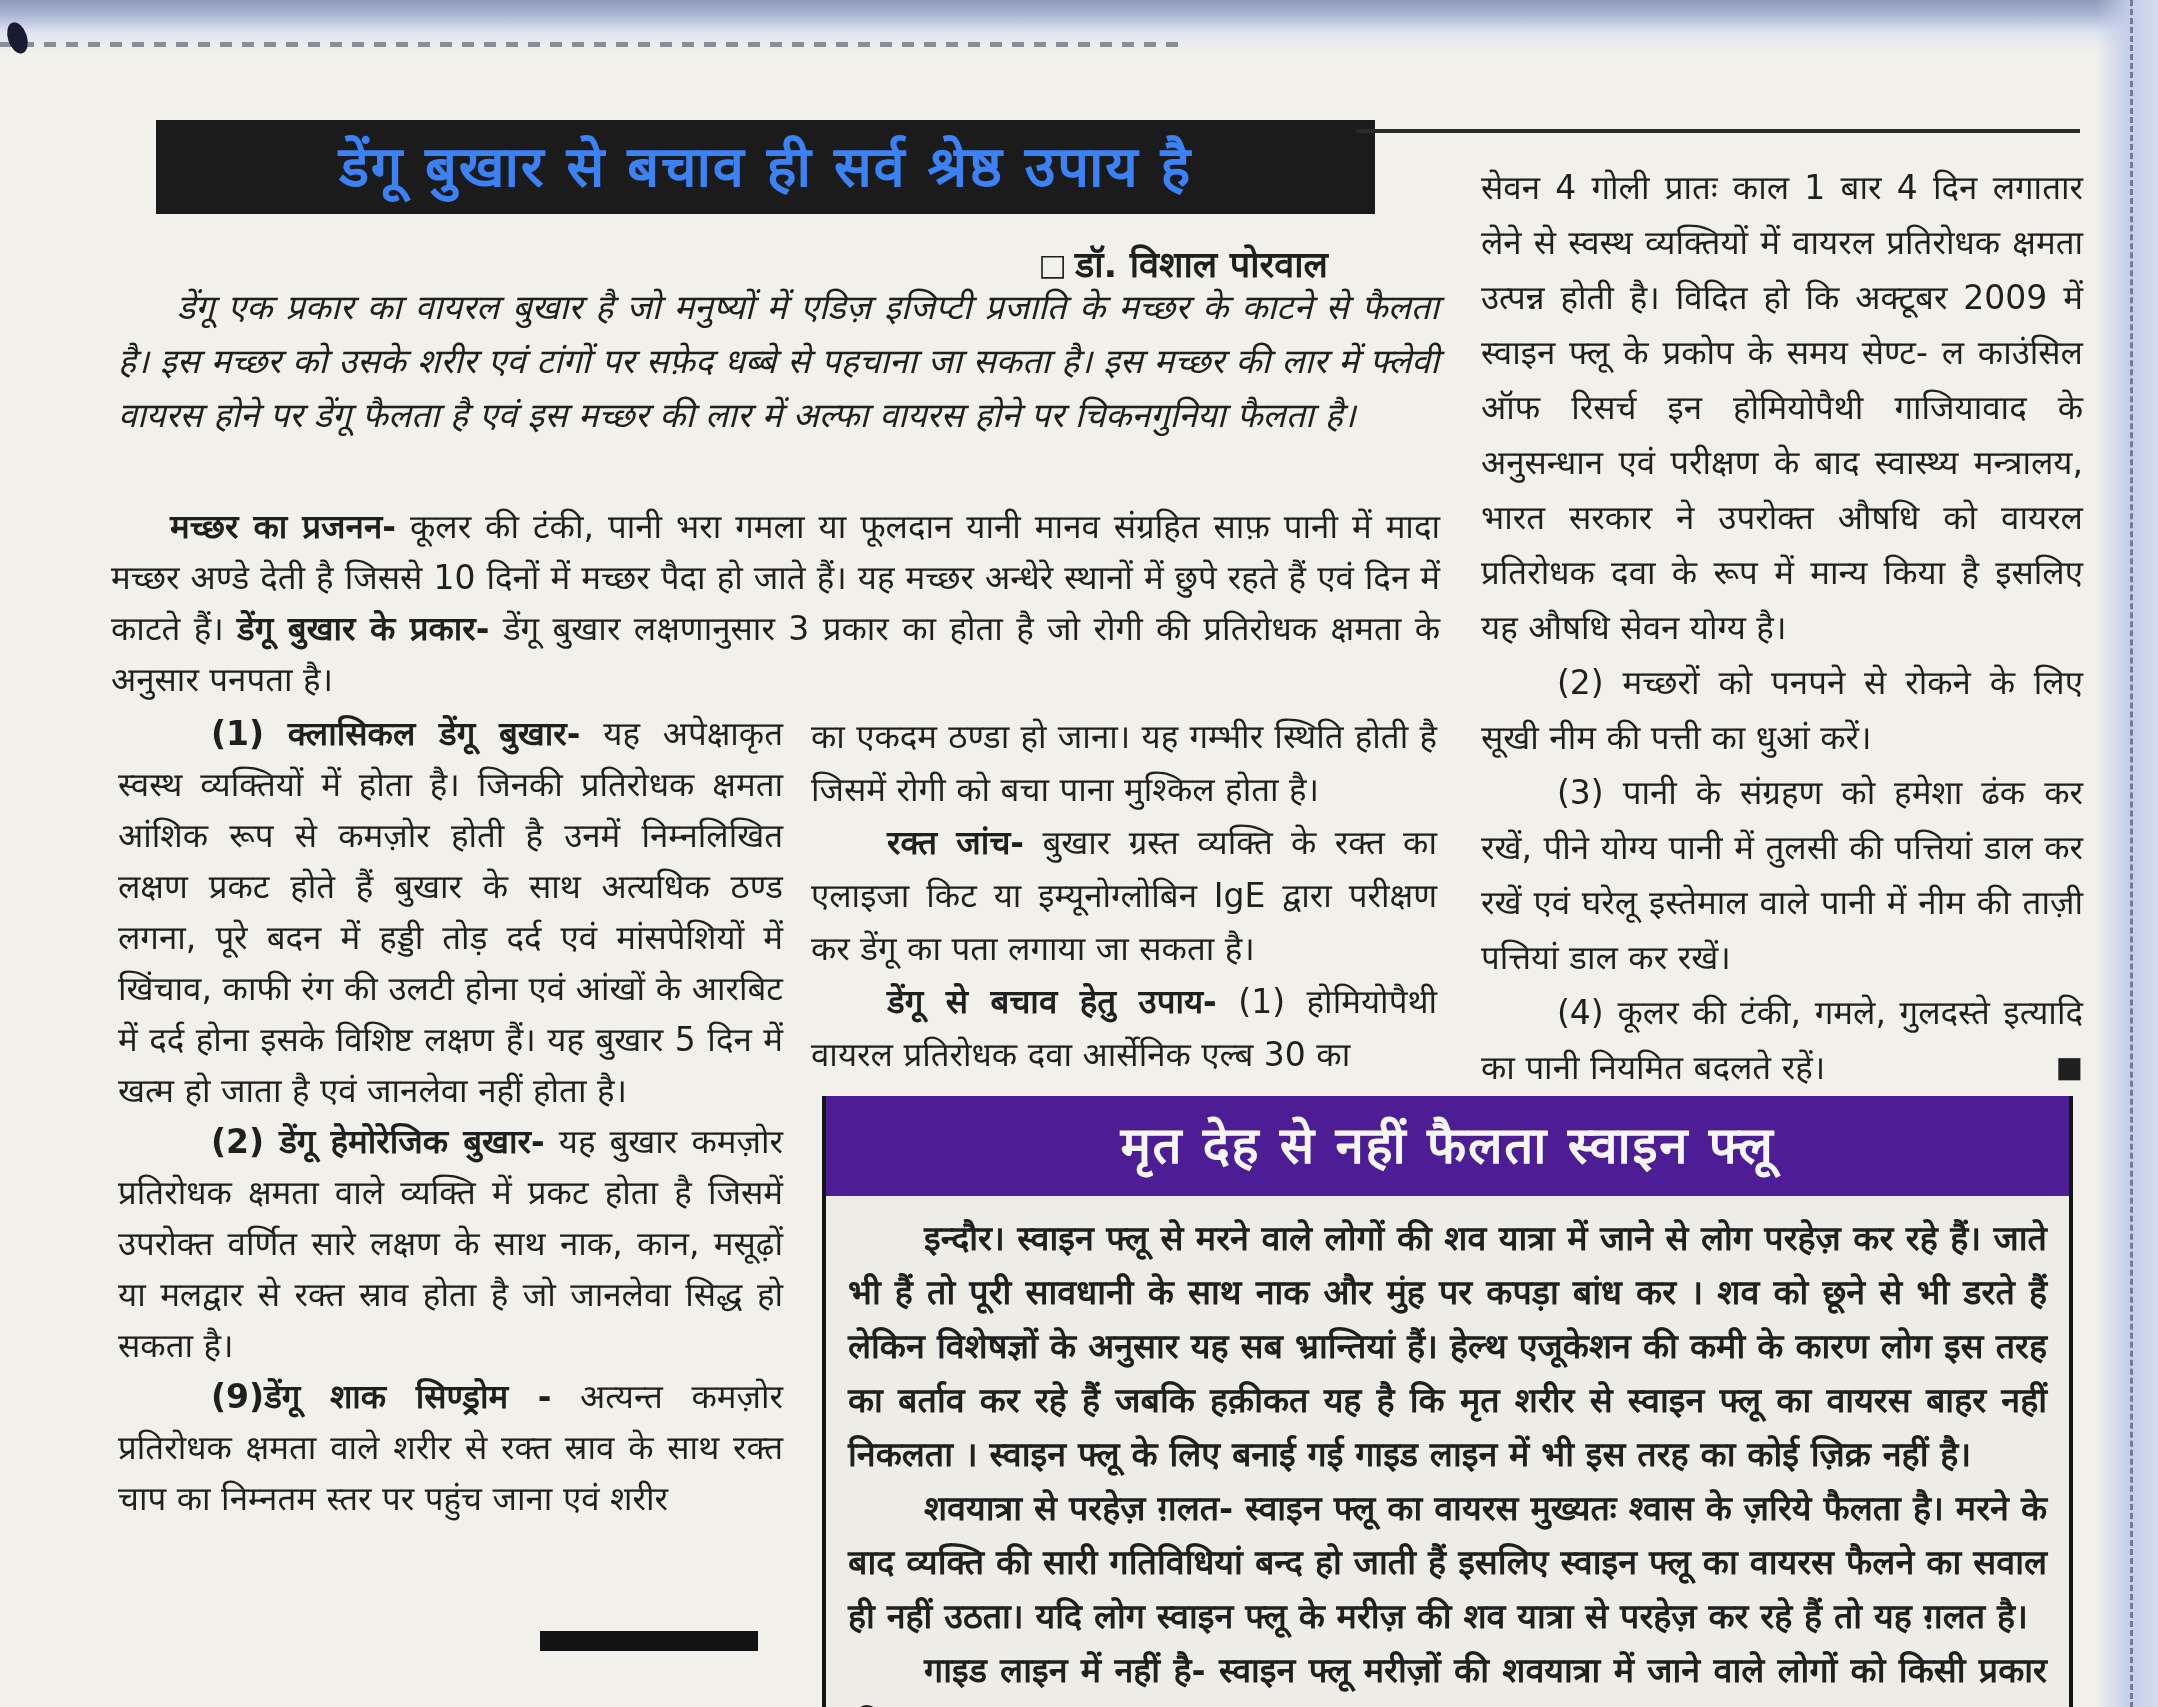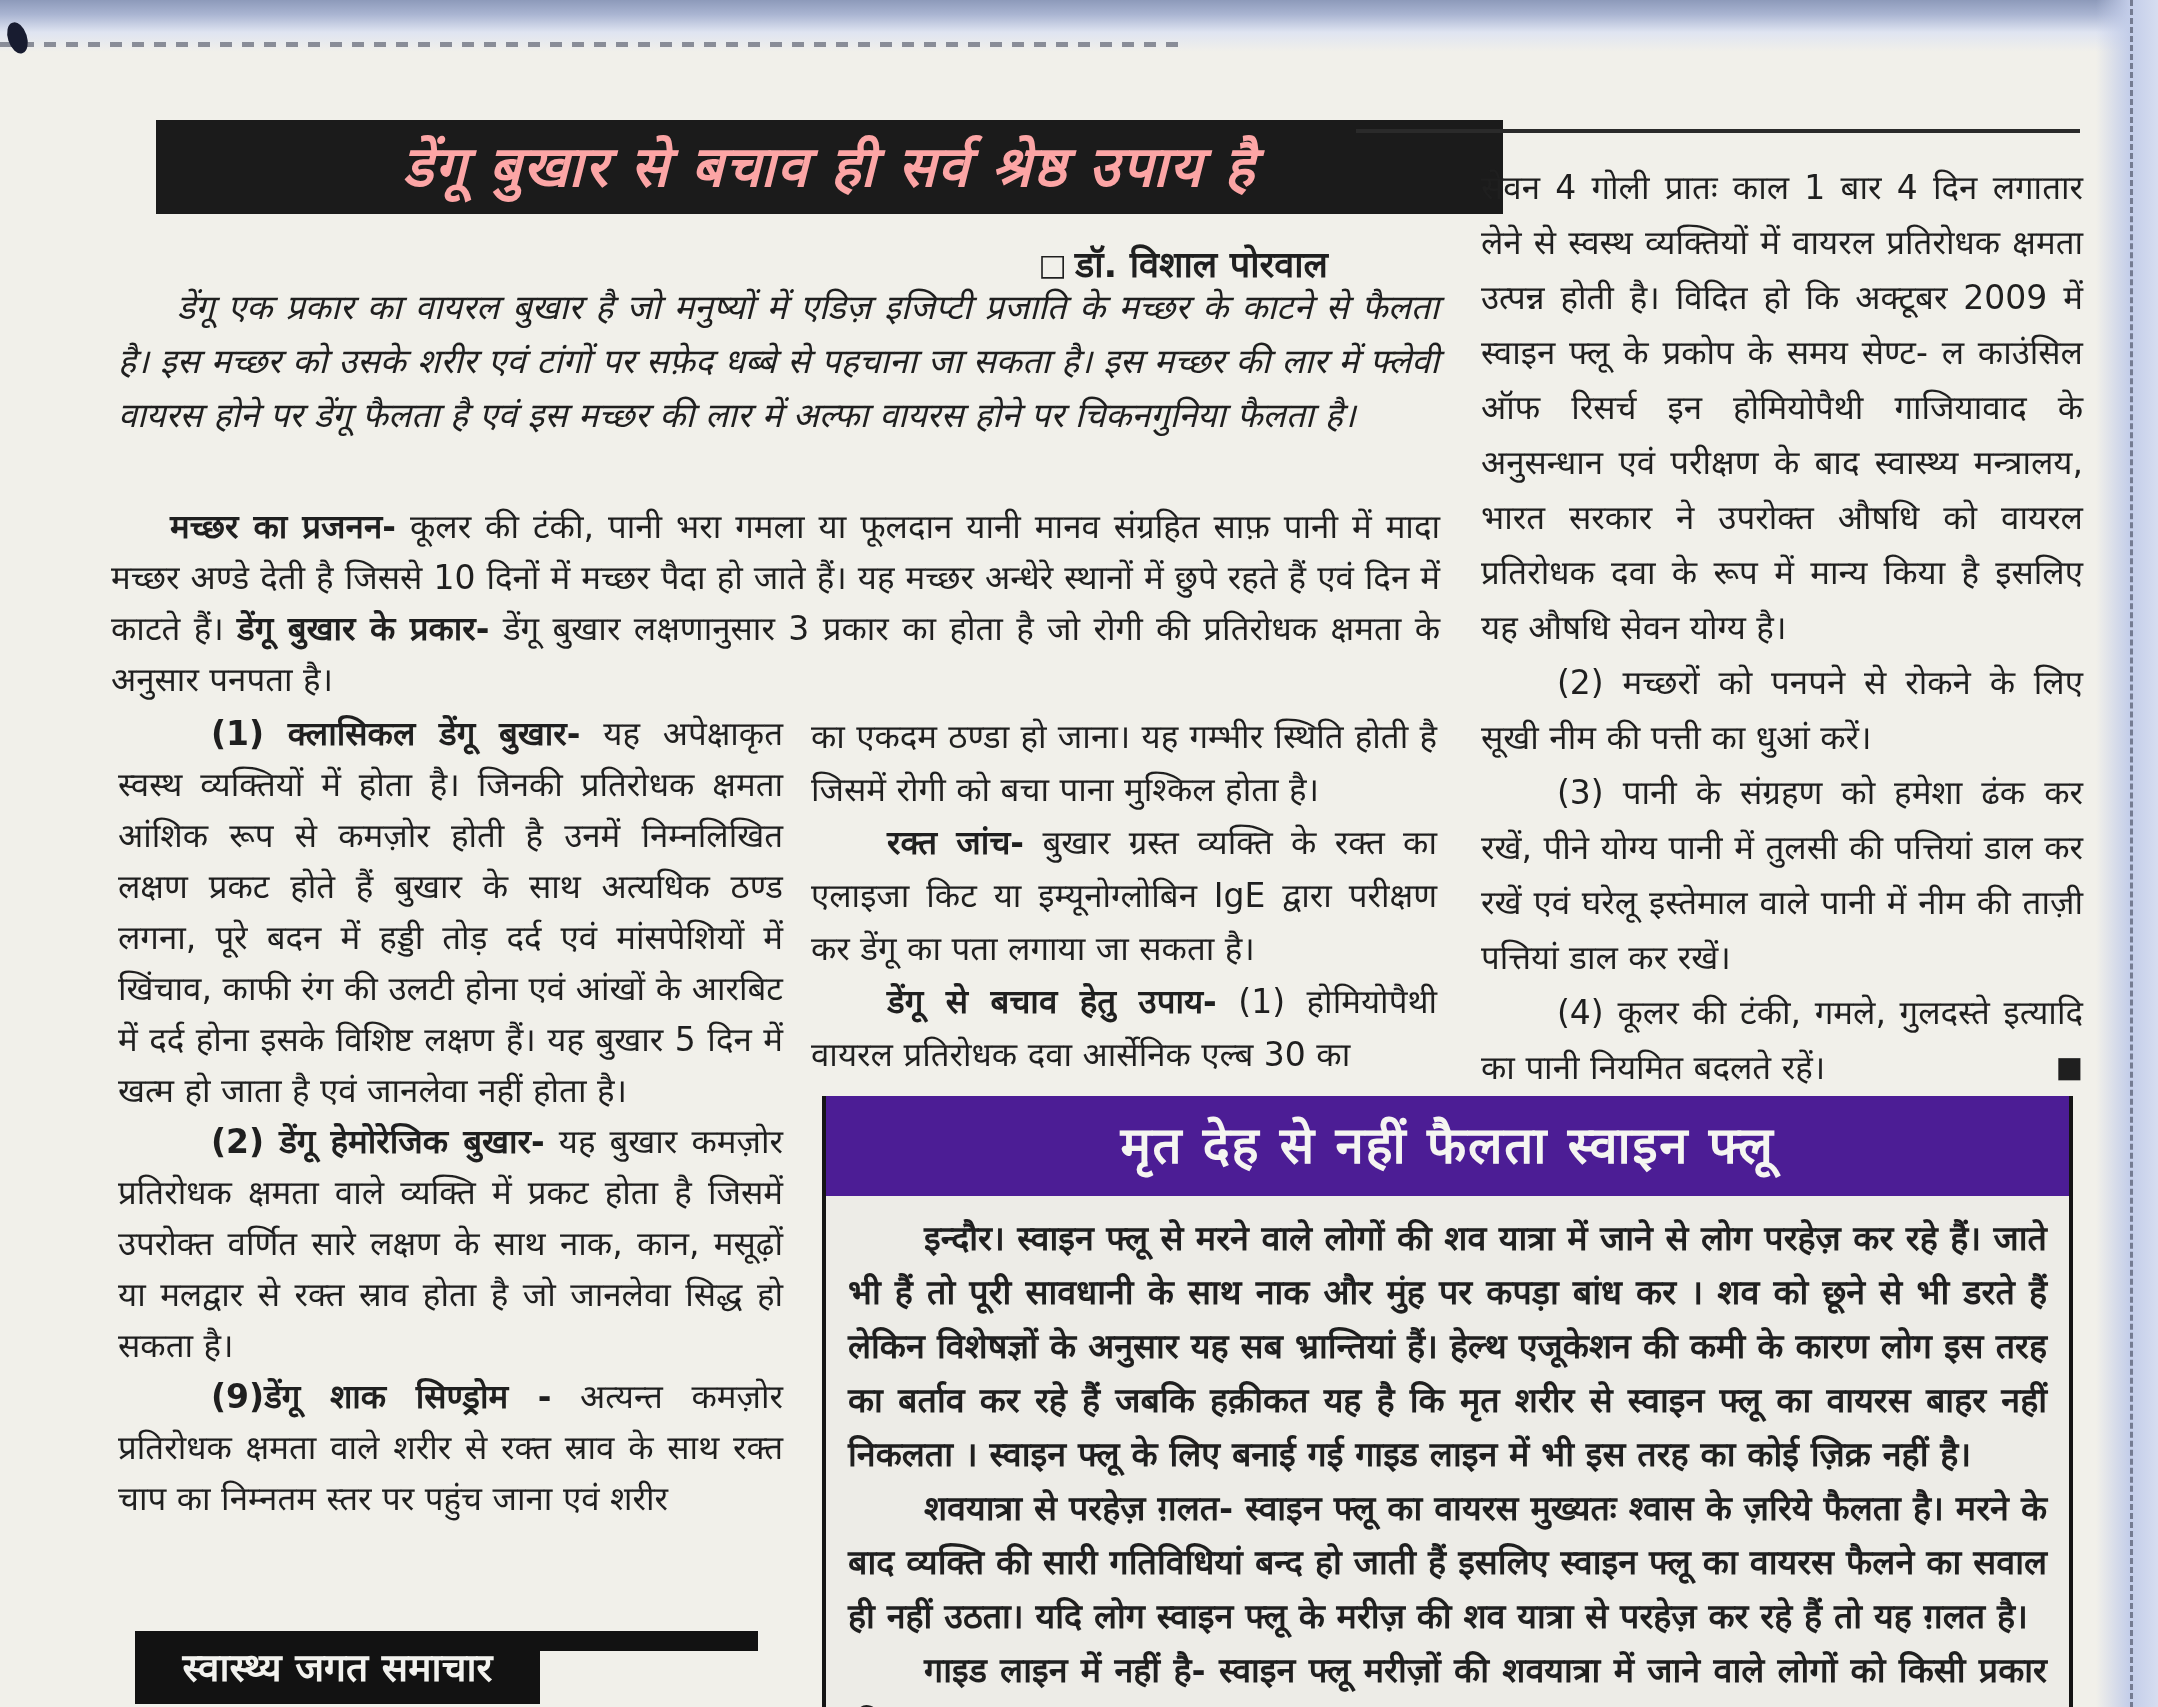--- a/index.html
+++ b/index.html
@@ -16,23 +16,23 @@
     background:repeating-linear-gradient(to right,#3a3f52 0 11.8px,rgba(0,0,0,0) 11.8px 22px);opacity:.55;}
   .dot{position:absolute;border-radius:50%;background:#181c30;}
   .dot.l{left:8.4px;top:22px;width:18.6px;height:32px;transform:rotate(-18deg);}
   .dot.r{left:2136px;top:34px;width:14.3px;height:27px;transform:rotate(12deg);}
   .right-strip{position:absolute;top:0;left:2096px;width:62px;height:1708px;
     background:linear-gradient(to right,rgba(195,205,233,0) 0%,#c3cde9 55%,#d6ddf0 100%);}
   .dash-line{position:absolute;top:0;left:2130px;width:0;height:1708px;
     border-left:3.4px dashed #41465a;opacity:.6;}
 
   
-  .black-bar{position:absolute;left:156px;top:120px;width:1347px;height:94px;
-    background:#1b1b1b;color:#fca5a5;text-align:center;line-height:94px;
-    font-size:56px;font-weight:bold;letter-spacing:1.7px;white-space:nowrap;font-style:italic;}
+  .black-bar{position:absolute;left:156px;top:120px;width:1219px;height:94px;
+    background:#1b1b1b;color:#3b82f6;text-align:center;line-height:94px;
+    font-size:56px;font-weight:bold;letter-spacing:1.7px;white-space:nowrap;}
   .top-rule{position:absolute;left:1356px;top:129px;width:724px;height:4.2px;background:#2a2a2a;}
   .byline{position:absolute;left:843px;top:239px;width:485px;text-align:right;
     font-size:36px;font-weight:bold;white-space:nowrap;}
   .byline .sq{font-size:30px;vertical-align:1.7px;padding-right:8.4px;font-weight:normal;}
   .intro{position:absolute;left:118px;top:280px;width:1321px;
     font-size:34px;line-height:54px;font-weight:normal;font-style:italic;
     text-align:justify;text-indent:59px;}
   .breeding{position:absolute;left:111px;top:501px;width:1329px;
     font-size:33px;line-height:51px;text-align:justify;text-indent:59px;}
   .b{font-weight:bold;}
@@ -108,17 +108,16 @@
 
   <div class="flu-box">
     <div class="flu-header">मृत देह से नहीं फैलता स्वाइन फ्लू</div>
     <div class="flu-body">
       <p class="ind">इन्दौर। स्वाइन फ्लू से मरने वाले लोगों की शव यात्रा में जाने से लोग परहेज़ कर रहे हैं। जाते भी हैं तो पूरी सावधानी के साथ नाक और मुंह पर कपड़ा बांध कर । शव को छूने से भी डरते हैं लेकिन विशेषज्ञों के अनुसार यह सब भ्रान्तियां हैं। हेल्थ एजूकेशन की कमी के कारण लोग इस तरह का बर्ताव कर रहे हैं जबकि हक़ीकत यह है कि मृत शरीर से स्वाइन फ्लू का वायरस बाहर नहीं निकलता । स्वाइन फ्लू के लिए बनाई गई गाइड लाइन में भी इस तरह का कोई ज़िक्र नहीं है।</p>
       <p class="ind"><span>शवयात्रा से परहेज़ ग़लत-</span><span> स्वाइन फ्लू का वायरस मुख्यतः श्वास के ज़रिये फैलता है। मरने के बाद व्यक्ति की सारी गतिविधियां बन्द हो जाती हैं इसलिए स्वाइन फ्लू का वायरस फैलने का सवाल ही नहीं उठता। यदि लोग स्वाइन फ्लू के मरीज़ की शव यात्रा से परहेज़ कर रहे हैं तो यह ग़लत है।</span></p>
       <p class="ind"><span>गाइड लाइन में नहीं है-</span><span> स्वाइन फ्लू मरीज़ों की शवयात्रा में जाने वाले लोगों को किसी प्रकार की</span></p>
     </div>
   </div>
 
-  <div class="footer-box">स्वास्थ्य जगत समाचार</div>
   <div class="footer-bar"></div>
 
 </div>
 
 
 </body></html>

